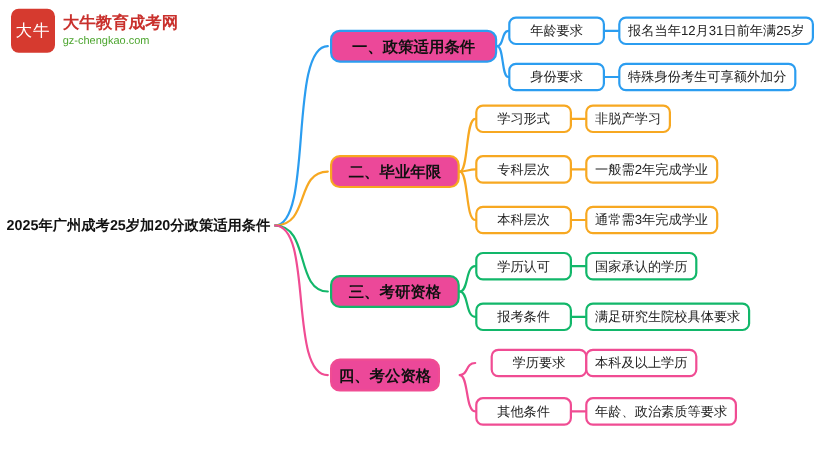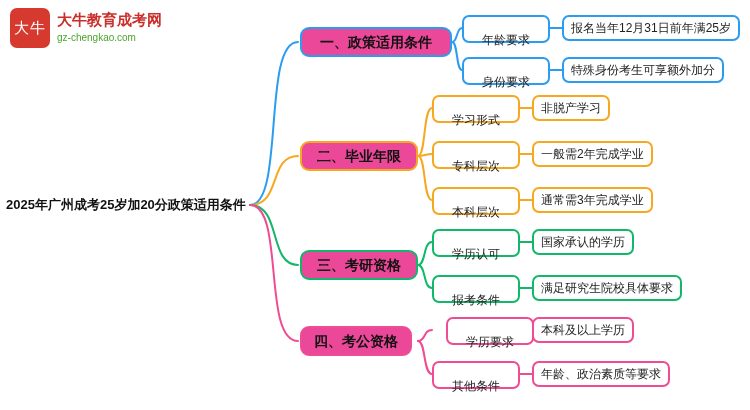--- a/index.html
+++ b/index.html
@@ -33,21 +33,21 @@
   .bnode{
     position:absolute;box-sizing:border-box;height:30px;line-height:26px;
     background:#ec4899;border:2px solid;border-radius:9px;
     font-size:14px;font-weight:bold;color:#111;text-align:center;white-space:nowrap;
   }
   .box{
     position:absolute;box-sizing:border-box;height:26px;line-height:22px;
     background:#fff;border:2px solid;border-radius:7px;
     font-size:12px;color:#222;text-align:center;white-space:nowrap;padding:0 7px;
   }
-  .label{width:88px;padding:12px;}
+  .label{width:88px;padding:0;}
   .b-blue{border-color:#2b9df0;}
   .b-orange{border-color:#f7a821;}
   .b-green{border-color:#12b76a;}
   .b-pink{border-color:#f04c93;}
 </style>
 </head>
 <body>
 
 <div class="stage">
 
@@ -103,19 +103,19 @@
   <div class="box b-orange" style="left:532px;top:141px">一般需2年完成学业</div>
   <div class="box label b-orange" style="left:432px;top:187px">本科层次</div>
   <div class="box b-orange" style="left:532px;top:187px">通常需3年完成学业</div>
 
   <div class="bnode b-green" style="left:300px;top:250px;width:118px">三、考研资格</div>
   <div class="box label b-green" style="left:432px;top:229px">学历认可</div>
   <div class="box b-green" style="left:532px;top:229px">国家承认的学历</div>
   <div class="box label b-green" style="left:432px;top:275px">报考条件</div>
   <div class="box b-green" style="left:532px;top:275px">满足研究生院校具体要求</div>
 
-  <div class="bnode b-pink" style="left:300px;top:326px;width:112px">四、考公资格</div>
+  <div class="bnode b-pink" style="left:300px;top:326px;width:100px">四、考公资格</div>
   <div class="box label b-pink" style="left:446px;top:317px">学历要求</div>
   <div class="box b-pink" style="left:532px;top:317px">本科及以上学历</div>
   <div class="box label b-pink" style="left:432px;top:361px">其他条件</div>
   <div class="box b-pink" style="left:532px;top:361px">年龄、政治素质等要求</div>
 
 </div>
 
 </body></html>

